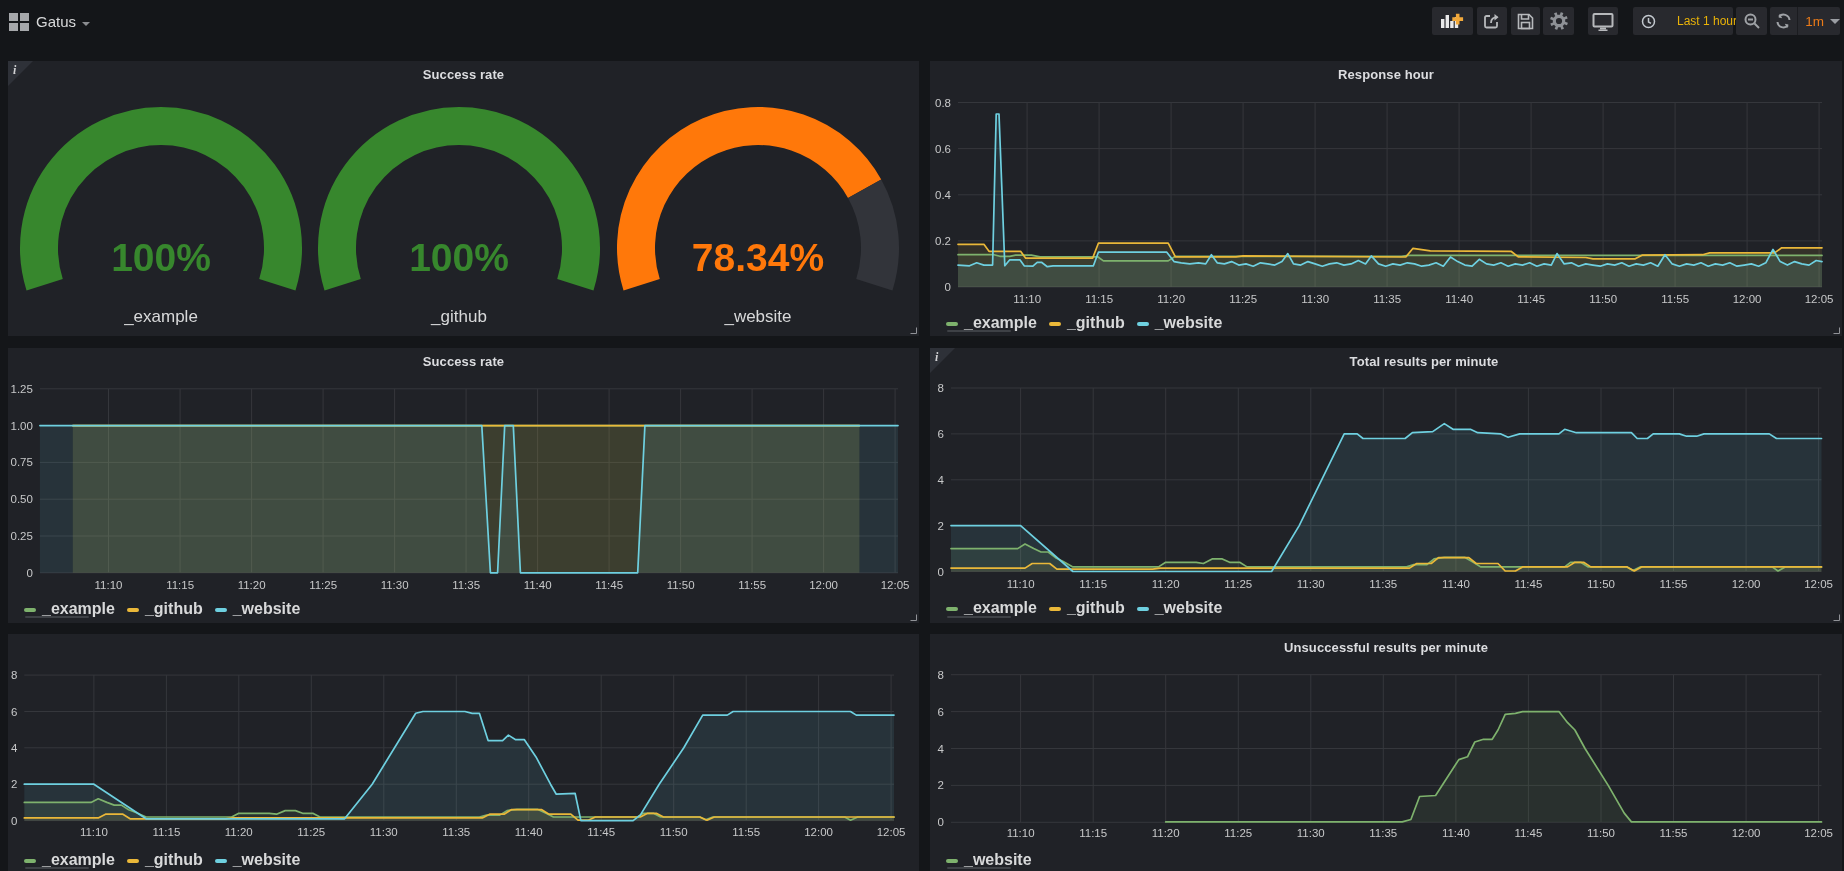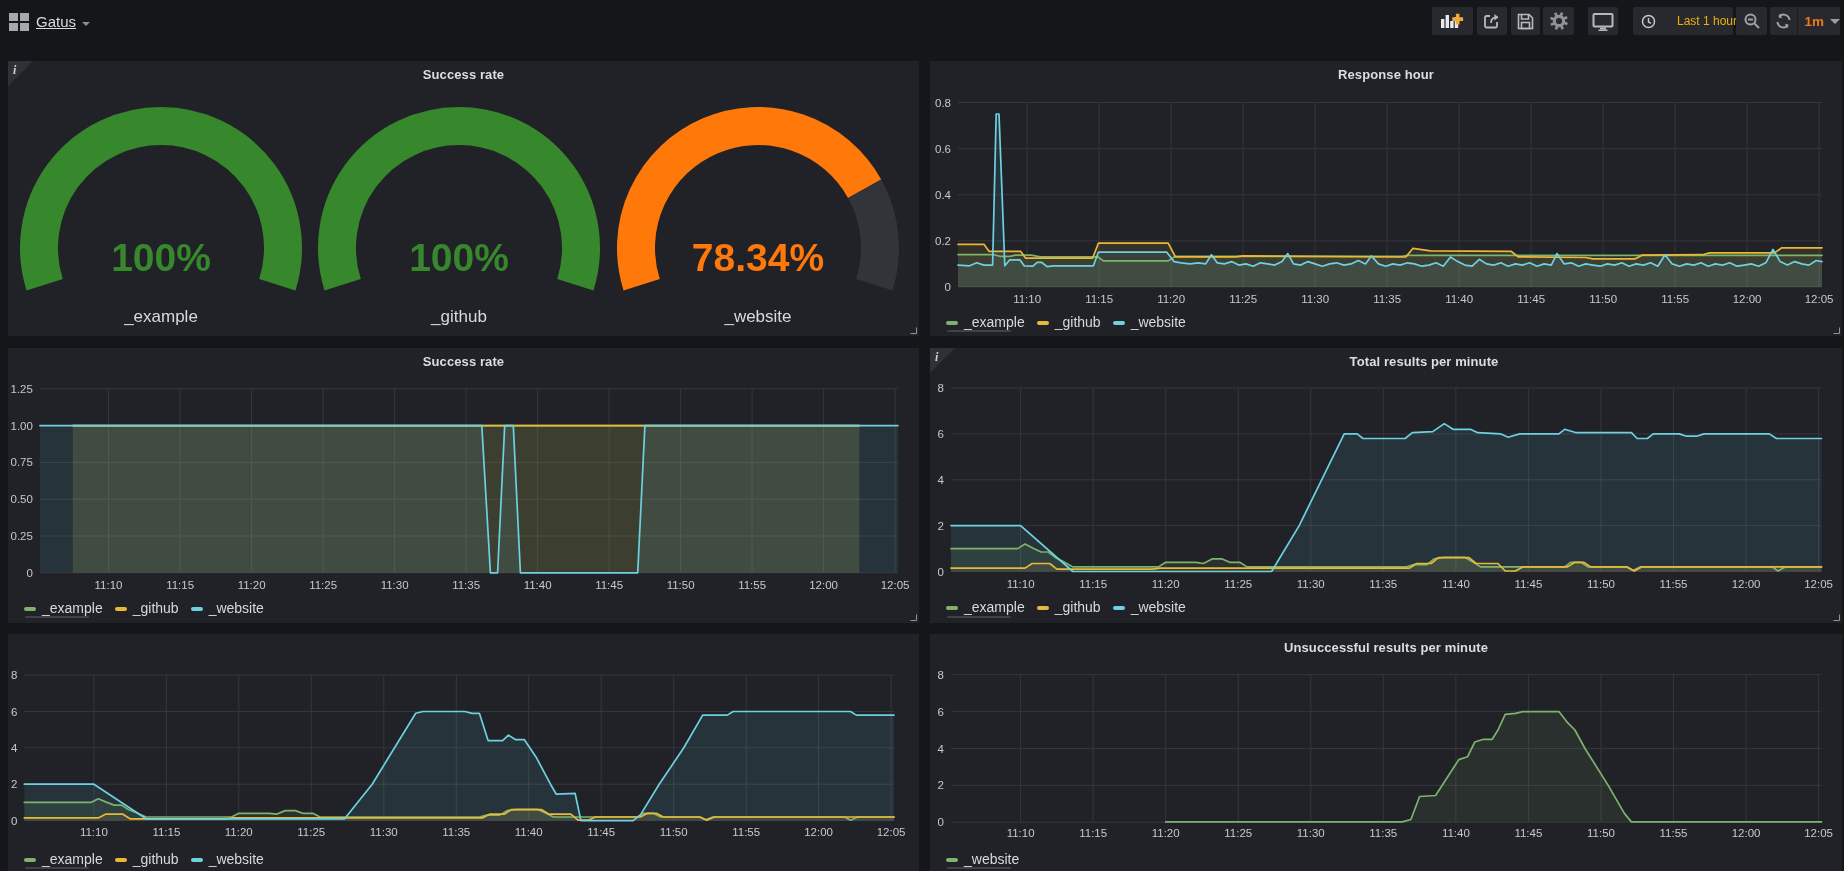--- a/index.html
+++ b/index.html
@@ -1,40 +1,40 @@
 <!DOCTYPE html>
 <html><head><meta charset="utf-8"><style>
 * { margin:0; padding:0; box-sizing:border-box; }
 html,body { width:1844px; height:871px; background:#141619; overflow:hidden;
   font-family:"Liberation Sans", sans-serif; position:relative; }
 .panel { position:absolute; background:#202227; }
 .ptitle { position:absolute; top:6px; text-align:center; font-size:13px; font-weight:bold; color:#dcdde0; letter-spacing:0.1px; }
-.legend { position:absolute; font-size:14px; color:#d8d9da; white-space:nowrap; }
+.legend { position:absolute; font-size:16px; color:#d8d9da; white-space:nowrap;font-weight:bold; }
 .li { margin-right:12px; }
 .ld { display:inline-block; width:12px; height:4px; border-radius:2px; margin-right:6px; vertical-align:2px; }
 .icorner { position:absolute; left:0; top:0; border-top:25px solid #2e3138; border-right:25px solid transparent; }
 .iletter { position:absolute; left:5px; top:2px; font-family:"Liberation Serif",serif; font-style:italic; font-weight:bold; font-size:12px; color:#d0d1d3; }
 .rsz { position:absolute; right:2px; bottom:2px; }
 .sbar { position:absolute; width:64px; height:2px; background:#3e4146; border-radius:1px; }
 .nbtn { position:absolute; top:7px; height:28px; background:#28292e; border-radius:2px;
   display:flex; align-items:center; justify-content:center; }
 .nbtn svg { flex-shrink:0; }
 .gridicon { position:absolute; left:9px; top:13px; width:20px; height:18px;
   display:grid; grid-template-columns:9px 9px; grid-template-rows:8px 8px; gap:2px; }
 .gridicon span { background:#a6a8ab; }
-.dtitle { position:absolute; left:36px; top:13px; font-size:15px; color:#d8d9da;text-decoration:underline; }
+.dtitle { position:absolute; left:36px; top:13px; font-size:15px; color:#d8d9da; }
 .dcaret { position:absolute; left:82px; top:21px; line-height:0; }
 .caret2 { display:inline-block; width:0; height:0; border-left:4px solid transparent; border-right:4px solid transparent; border-top:4px solid #8b8d91; }
 .caret { display:inline-block; width:0; height:0; border-left:5px solid transparent; border-right:5px solid transparent; border-top:5px solid #9b9ea3; margin-left:6px; flex-shrink:0; }
 .tpick { justify-content:flex-start; padding-left:8px; white-space:nowrap; }
 .ttext { color:#eab308; font-size:12px; margin-left:21px; }
 .rgrp { justify-content:flex-start; }
 .rleft { display:inline-flex; align-items:center; justify-content:center; width:28px; }
 .rsep { width:1px; height:28px; background:#1b1c20; }
-.rint { color:#eb7b18; font-size:13.5px; font-weight:bold; margin-left:7px; }
+.rint { color:#eb7b18; font-size:13.5px; font-weight:normal; margin-left:7px; }
 </style></head>
 <body>
 
 <div class="gridicon">
     <span></span>
     <span></span>
     <span></span>
     <span></span>
   </div>
 <div class="dtitle">Gatus</div>

